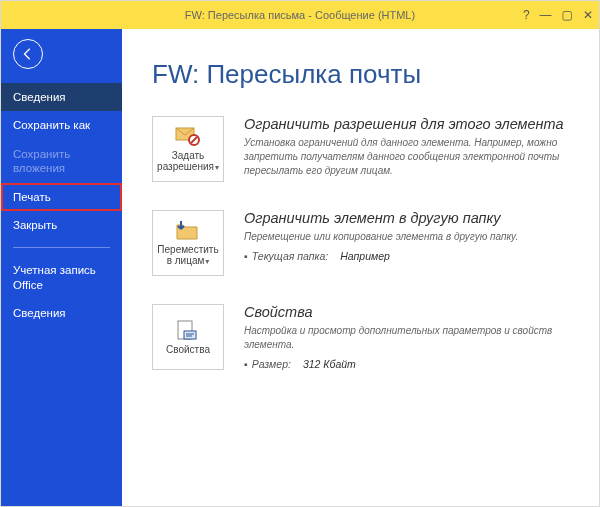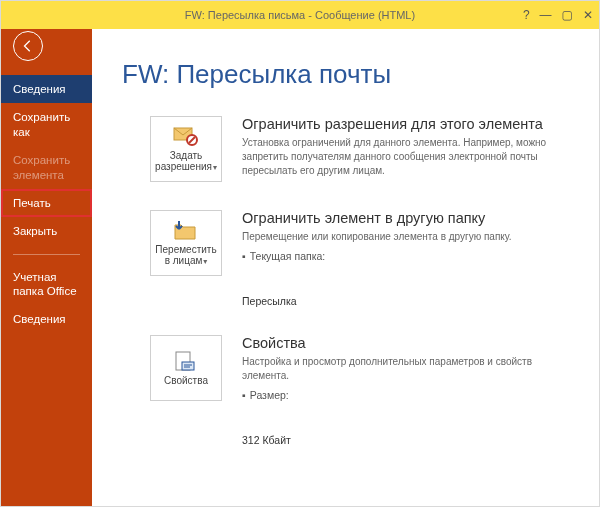--- a/index.html
+++ b/index.html
@@ -4,40 +4,40 @@
 <style>
 * { margin: 0; padding: 0; box-sizing: border-box; }
 html, body { width: 600px; height: 507px; font-family: "Segoe UI", Tahoma, sans-serif; background: #fff; overflow: hidden; }
 .root { display: flex; flex-direction: column; width: 100%; height: 100%; border: 1px solid #d9d9d9; }
 .titlebar { height: 28px; display: flex; align-items: center; justify-content: center; position: relative; background: #fde047; }
 .titlebar .title { font-size: 11px; color: #666; }
 .titlebar .controls { position: absolute; right: 6px; top: 0; height: 100%; display: flex; align-items: center; gap: 10px; color: #555; }
 .titlebar .controls span { font-size: 12px; line-height: 1; cursor: pointer; }
 
 .body { flex: 1; display: flex; min-height: 0; }
-.sidebar { width: 91px; background: #c2410c; color: #fff; display: flex; flex-direction: column; font-size: 11.5px; }
+.sidebar { width: 121px; background: #1d4ed8; color: #fff; display: flex; flex-direction: column; font-size: 11.5px; padding-top: 8px; }
 .back-btn { width: 30px; height: 30px; border: 1.5px solid #fff; border-radius: 50%; display: flex; align-items: center; justify-content: center; margin: 2px 0 14px 12px; cursor: pointer; }
 .back-btn svg { width: 14px; height: 14px; }
 .side-item { padding: 7px 12px; cursor: pointer; line-height: 1.25; }
 .side-item.selected { background: #1e3e70; }
 .side-item.disabled { color: rgba(255,255,255,0.45); cursor: default; }
 .side-item.highlight { outline: 2px solid #e03030; outline-offset: -2px; }
 .side-sep { height: 1px; background: rgba(255,255,255,0.35); margin: 8px 12px; }
 
 .main { flex: 1; padding: 30px 26px 20px 30px; overflow: auto; color: #333; }
 .page-title { font-size: 26px; font-weight: 300; color: #2b579a; margin-bottom: 26px; }
 .section { display: flex; gap: 20px; margin-bottom: 28px; }
-.tile { width: 72px; height: 66px; border: 1px solid #cfcfcf; display: flex; flex-direction: column; align-items: center; justify-content: center; gap: 3px; cursor: pointer; background: #fff; flex-shrink: 0; margin-left: 28px; }
+.tile { width: 72px; height: 66px; border: 1px solid #cfcfcf; display: flex; flex-direction: column; align-items: center; justify-content: center; gap: 3px; cursor: pointer; background: #fff; flex-shrink: 0; }
 .tile .icon { width: 26px; height: 22px; display: flex; align-items: center; justify-content: center; }
 .tile .label { font-size: 10px; color: #444; text-align: center; line-height: 1.1; padding: 0 2px; }
 .tile .label .caret { font-size: 8px; color: #666; margin-left: 1px; }
-.sec-body { flex: 1; }
+.sec-body { flex: 1; font-style: italic; }
 .sec-title { font-size: 14.5px; color: #333; margin-bottom: 4px; }
 .sec-desc { font-size: 10px; color: #666; line-height: 1.4; }
-.meta-row { display: flex; gap: 33px; margin-top: 6px; font-size: 10.5px; color: #555; flex-direction: column; }
+.meta-row { display: flex; gap: 12px; margin-top: 6px; font-size: 10.5px; color: #555; }
 .meta-row .bullet { margin-right: 4px; color: #555; }
 .meta-row .key { color: #555; }
 .meta-row .val { color: #333; }
 </style>
 </head>
 <body>
 
 <div class="root">
   <div class="titlebar">
     <span class="title">FW: Пересылка письма - Сообщение (HTML)</span>
@@ -51,25 +51,25 @@
 
   <div class="body">
     <div class="sidebar">
       <div class="back-btn">
         <svg viewBox="0 0 16 16">
             <path d="M10 2 L4 8 L10 14" stroke="#fff" stroke-width="1.5" fill="none"></path>
           </svg>
       </div>
       <div class="side-item selected"><span>Сведения</span></div>
       <div class="side-item"><span>Сохранить как</span></div>
-      <div class="side-item disabled"><span>Сохранить элемента</span></div>
+      <div class="side-item disabled"><span>Сохранить вложения</span></div>
       <div class="side-item highlight"><span>Печать</span></div>
       <div class="side-item"><span>Закрыть</span></div>
       <div class="side-sep"></div>
-      <div class="side-item"><span>Учетная папка Office</span></div>
+      <div class="side-item"><span>Учетная запись Office</span></div>
       <div class="side-item"><span>Сведения</span></div>
     </div>
 
     <div class="main">
       <div class="page-title">FW: Пересылка почты</div>
 
       <div class="section">
         <div class="tile">
           <div class="icon">
             <svg viewBox="0 0 26 22">
@@ -95,21 +95,21 @@
                 <path d="M6 2 L6 10 M6 10 L3 7 M6 10 L9 7" stroke="#2b579a" stroke-width="2" fill="none"></path>
               </svg>
           </div>
           <div class="label"><span>Переместить в лицам</span><span class="caret">▾</span></div>
         </div>
         <div class="sec-body">
           <div class="sec-title">Ограничить элемент в другую папку</div>
           <div class="sec-desc">Перемещение или копирование элемента в другую папку.</div>
           <div class="meta-row">
             <span><span class="bullet">▪</span><span class="key">Текущая папка:</span></span>
-            <span class="val">Пересылка</span>
+            <span class="val">Например</span>
           </div>
         </div>
       </div>
 
       <div class="section">
         <div class="tile">
           <div class="icon">
             <svg viewBox="0 0 26 22">
                 <rect x="3" y="2" width="14" height="18" fill="#fff" stroke="#888"></rect>
                 <rect x="9" y="12" width="12" height="8" fill="#dbe7f5" stroke="#2b579a"></rect>

